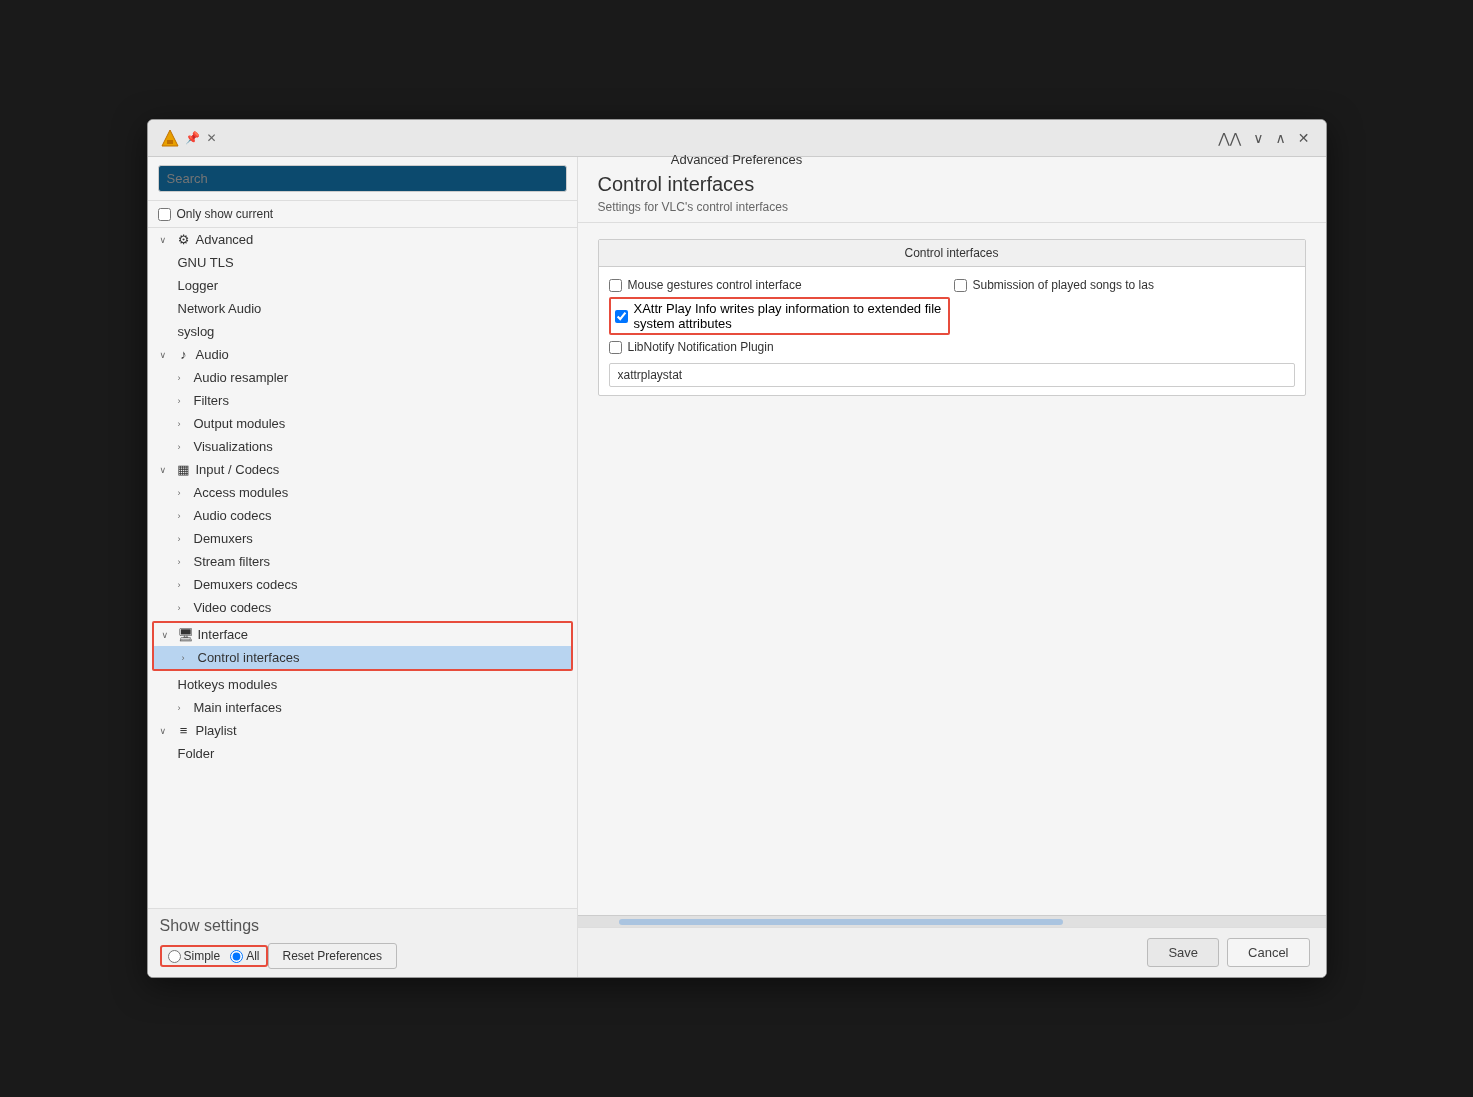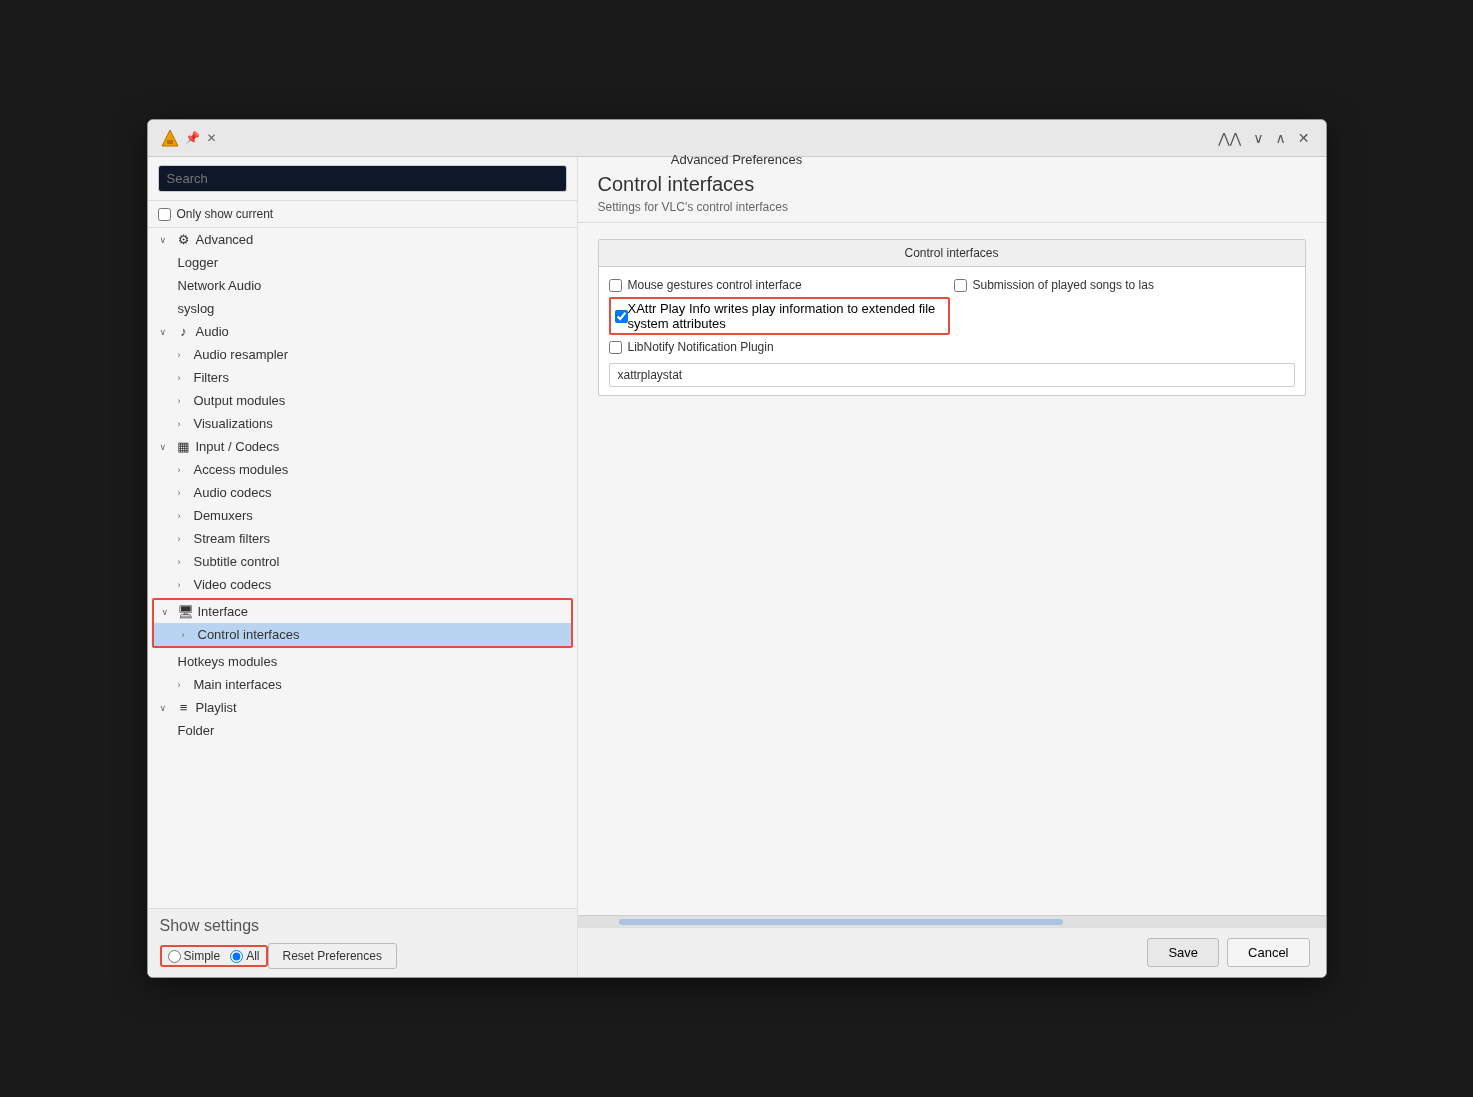--- a/index.html
+++ b/index.html
@@ -72,21 +72,21 @@
     }
     .search-bar {
       padding: 8px 10px;
       border-bottom: 1px solid #ddd;
     }
     .search-input {
       width: 100%;
       padding: 5px 8px;
       border: 1px solid #ccc;
       border-radius: 3px;
-      background: #0f172a;
+      background: #0c4a6e;
       font-size: 13px;
       color: #999;
     }
     .only-show-current {
       padding: 6px 10px;
       display: flex;
       align-items: flex-end;
       gap: 6px;
       border-bottom: 1px solid #ddd;
       color: #333;
@@ -257,21 +257,21 @@
       justify-content: flex-end;
       gap: 8px;
     }
     .action-btn {
       padding: 6px 20px;
       border: 1px solid #bbb;
       border-radius: 3px;
       cursor: pointer;
       font-size: 13px;
       background: #f5f5f5;
-      color: #000000;
+      color: #404040;
     }
     .action-btn.primary {
       background: #e8e8e8;
     }
   </style>
 </head>
 <body>
 
 <div class="window">
 
@@ -305,20 +305,23 @@
         <span>Only show current</span>
       </div>
       <div class="tree-container">
 
         <div class="tree-item">
           <span class="expand-icon">∨</span>
           <span class="item-icon">⚙</span>
           <span>Advanced</span>
         </div>
         <div class="tree-item tree-item-child">
+          <span>GNU TLS</span>
+        </div>
+        <div class="tree-item tree-item-child">
           <span>Logger</span>
         </div>
         <div class="tree-item tree-item-child">
           <span>Network Audio</span>
         </div>
         <div class="tree-item tree-item-child">
           <span>syslog</span>
         </div>
 
         <div class="tree-item">
@@ -359,21 +362,21 @@
         <div class="tree-item tree-item-child">
           <span class="expand-icon">›</span>
           <span>Demuxers</span>
         </div>
         <div class="tree-item tree-item-child">
           <span class="expand-icon">›</span>
           <span>Stream filters</span>
         </div>
         <div class="tree-item tree-item-child">
           <span class="expand-icon">›</span>
-          <span>Subtitle control</span>
+          <span>Demuxers codecs</span>
         </div>
         <div class="tree-item tree-item-child">
           <span class="expand-icon">›</span>
           <span>Video codecs</span>
         </div>
 
         <div style="border: 2px solid #e74c3c; border-radius: 2px; margin: 2px 4px;">
           <div class="tree-item" style="padding-left:8px;">
             <span class="expand-icon">∨</span>
             <span class="item-icon">🖥</span>
@@ -431,21 +434,21 @@
           <div class="section-title-bar">Control interfaces</div>
           <div class="section-body">
             <div class="two-col">
 
               <div>
                 <div class="checkbox-row">
                   <input type="checkbox" style="">
                   <span>Mouse gestures control interface</span>
                 </div>
 
-                <div style="border: 2px solid #e74c3c; border-radius:2px; padding: 2px 4px; margin: 2px 0; display:flex; align-items:center; gap:0;">
+                <div style="border: 2px solid #e74c3c; border-radius:2px; padding: 2px 4px; margin: 2px 0; display:flex; align-items:center; gap:6px;">
                   <input type="checkbox" checked="" style="">
                   <span>XAttr Play Info writes play information to extended file system attributes</span>
                 </div>
                 <div class="checkbox-row">
                   <input type="checkbox" style="">
                   <span>LibNotify Notification Plugin</span>
                 </div>
               </div>
 
               <div>

